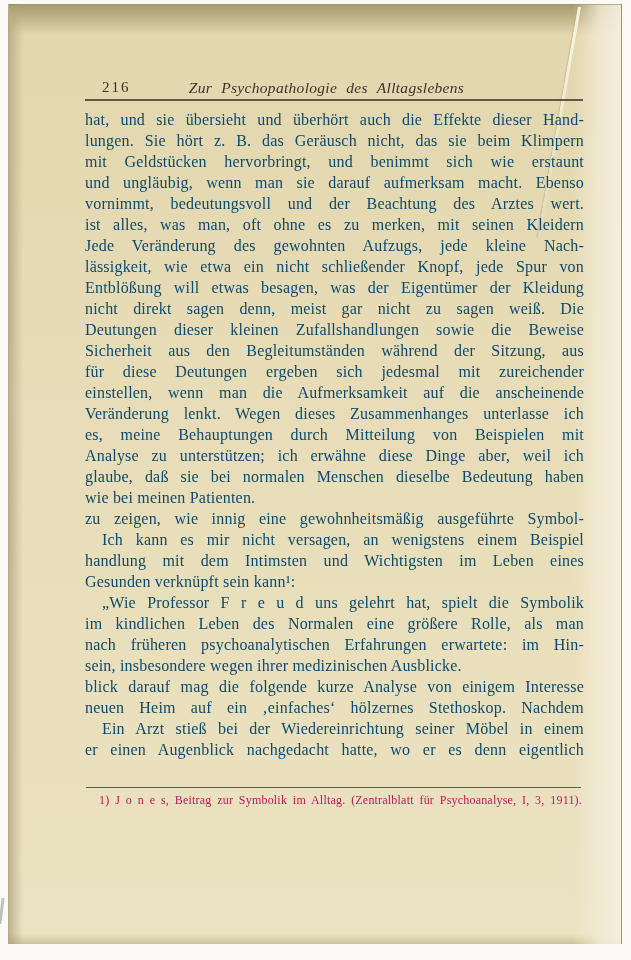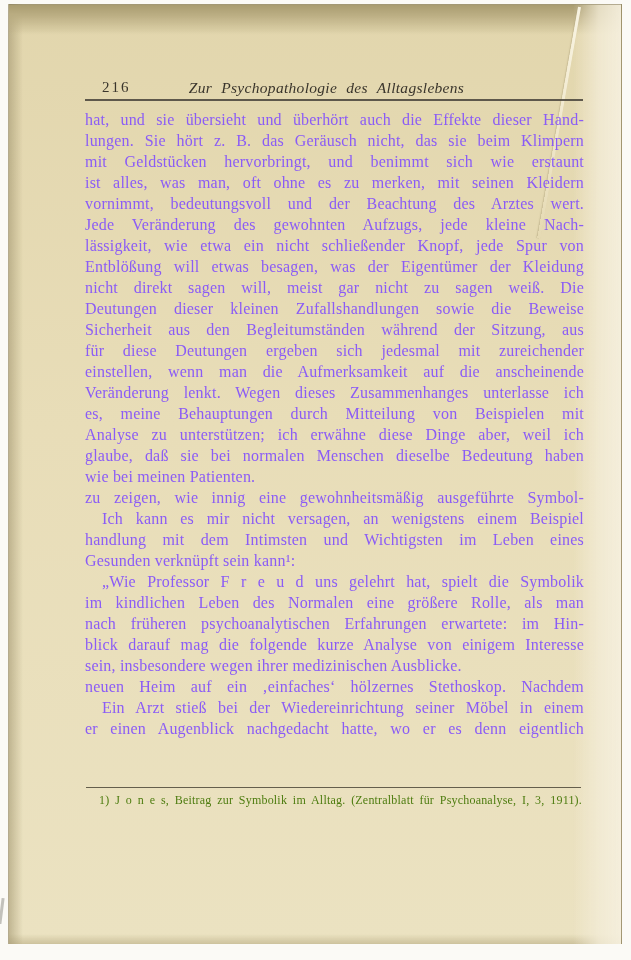--- a/index.html
+++ b/index.html
@@ -98,21 +98,21 @@
     height: 2px;
     background: #47423a;
     opacity: 0.85;
   }
   
   .body-text {
     position: absolute;
     left: 85px;
     top: 109px;
     width: 499px;
-    color: #8b5cf6;
+    color: #0c4a6e;
     font-size: 16px;
     line-height: 21px;
     letter-spacing: 0.2px;
   }
   .line {
     text-align: justify;
     text-align-last: justify;
     white-space: normal;
   }
   .line.end { text-align-last: left; }
@@ -127,21 +127,21 @@
     background: #55503f;
     opacity: 0.9;
   }
   .footnote {
     position: absolute;
     left: 85px;
     top: 792px;
     width: 497px;
     padding-left: 14px;
     box-sizing: border-box;
-    color: #4d7c0f;
+    color: #be185d;
     font-size: 12px;
     line-height: 16px;
     letter-spacing: 0.2px;
     text-align: justify;
     text-align-last: justify;
   }
 </style>
 </head>
 <body>
 
@@ -153,44 +153,45 @@
   <div class="header">
     <span class="page-number">216</span>
     <span class="running-title">Zur Psychopathologie des Alltagslebens</span>
   </div>
   <div class="header-rule"></div>
 
   <div class="body-text">
       <div class="line">hat, und sie übersieht und überhört auch die Effekte dieser Hand-</div>
       <div class="line">lungen. Sie hört z. B. das Geräusch nicht, das sie beim Klimpern</div>
       <div class="line">mit Geldstücken hervorbringt, und benimmt sich wie erstaunt</div>
+      <div class="line">und ungläubig, wenn man sie darauf aufmerksam macht. Ebenso</div>
+      <div class="line">vornimmt, bedeutungsvoll und der Beachtung des Arztes wert.</div>
       <div class="line">ist alles, was man, oft ohne es zu merken, mit seinen Kleidern</div>
-      <div class="line">vornimmt, bedeutungsvoll und der Beachtung des Arztes wert.</div>
       <div class="line">Jede Veränderung des gewohnten Aufzugs, jede kleine Nach-</div>
       <div class="line">lässigkeit, wie etwa ein nicht schließender Knopf, jede Spur von</div>
       <div class="line">Entblößung will etwas besagen, was der Eigentümer der Kleidung</div>
-      <div class="line">nicht direkt sagen will, meist gar nicht zu sagen weiß. Die</div>
+      <div class="line">nicht direkt sagen denn, meist gar nicht zu sagen weiß. Die</div>
       <div class="line">Deutungen dieser kleinen Zufallshandlungen sowie die Beweise</div>
       <div class="line">Sicherheit aus den Begleitumständen während der Sitzung, aus</div>
       <div class="line">für diese Deutungen ergeben sich jedesmal mit zureichender</div>
       <div class="line">einstellen, wenn man die Aufmerksamkeit auf die anscheinende</div>
       <div class="line">Veränderung lenkt. Wegen dieses Zusammenhanges unterlasse ich</div>
       <div class="line">es, meine Behauptungen durch Mitteilung von Beispielen mit</div>
       <div class="line">Analyse zu unterstützen; ich erwähne diese Dinge aber, weil ich</div>
       <div class="line">glaube, daß sie bei normalen Menschen dieselbe Bedeutung haben</div>
       <div class="line end">wie bei meinen Patienten.</div>
       <div class="line">zu zeigen, wie innig eine gewohnheitsmäßig ausgeführte Symbol-</div>
       <div class="line indent">Ich kann es mir nicht versagen, an wenigstens einem Beispiel</div>
       <div class="line">handlung mit dem Intimsten und Wichtigsten im Leben eines</div>
       <div class="line end">Gesunden verknüpft sein kann¹:</div>
       <div class="line indent">„Wie Professor F r e u d uns gelehrt hat, spielt die Symbolik</div>
       <div class="line">im kindlichen Leben des Normalen eine größere Rolle, als man</div>
       <div class="line">nach früheren psychoanalytischen Erfahrungen erwartete: im Hin-</div>
+      <div class="line end">sein, insbesondere wegen ihrer medizinischen Ausblicke.</div>
       <div class="line">blick darauf mag die folgende kurze Analyse von einigem Interesse</div>
-      <div class="line end">sein, insbesondere wegen ihrer medizinischen Ausblicke.</div>
       <div class="line">neuen Heim auf ein ‚einfaches‘ hölzernes Stethoskop. Nachdem</div>
       <div class="line indent">Ein Arzt stieß bei der Wiedereinrichtung seiner Möbel in einem</div>
       <div class="line">er einen Augenblick nachgedacht hatte, wo er es denn eigentlich</div>
     </div>
 
   <div class="footnote-rule"></div>
   <div class="footnote">1) J o n e s, Beitrag zur Symbolik im Alltag. (Zentralblatt für Psychoanalyse, I, 3, 1911).</div>
 
   <div class="artifact"></div>
 </div>

